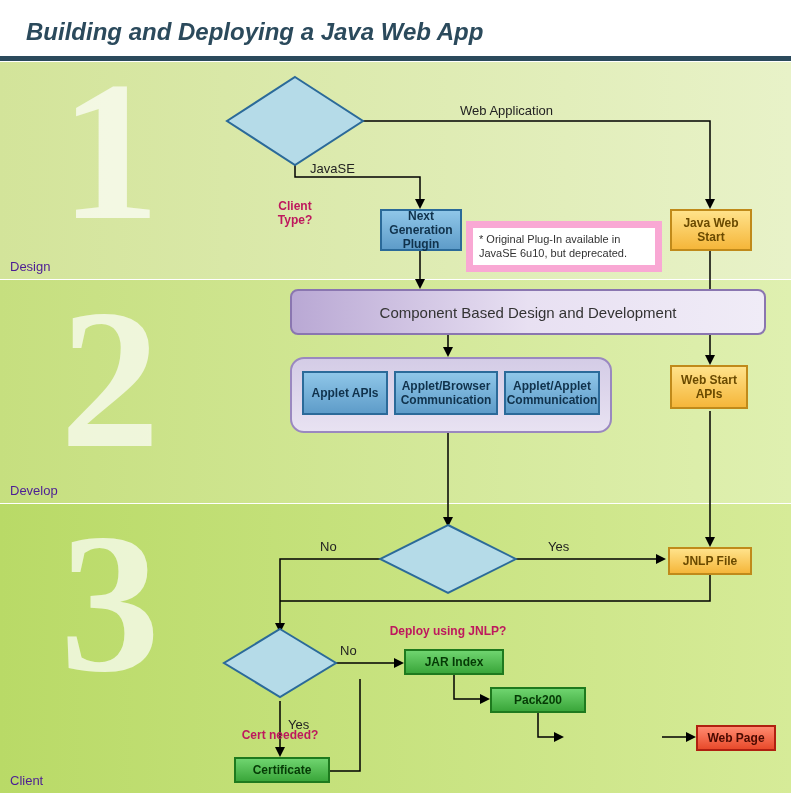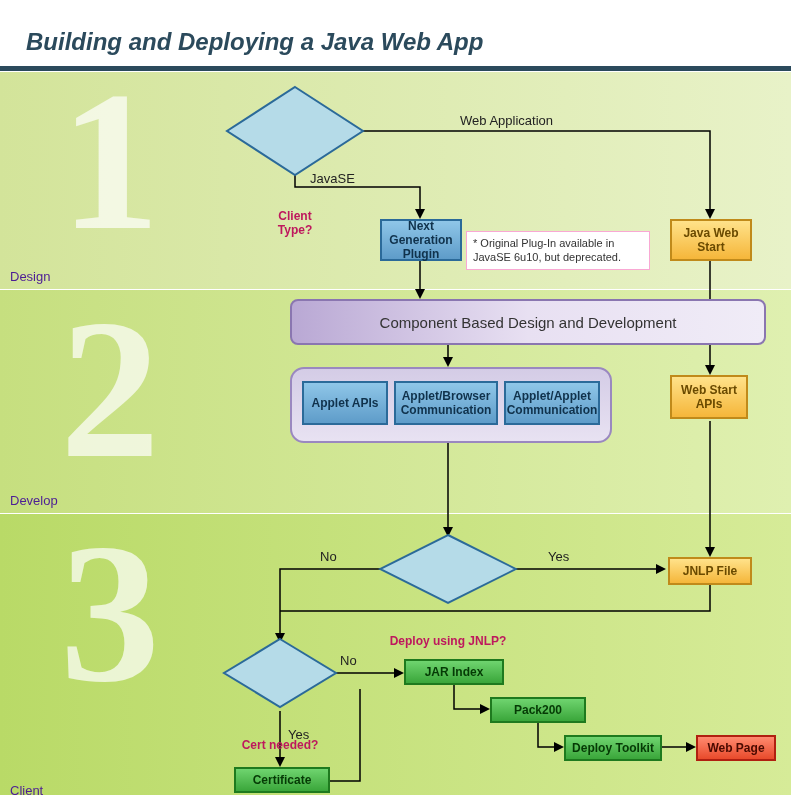--- a/index.html
+++ b/index.html
@@ -1,33 +1,33 @@
 <!DOCTYPE html>
 <html><head>
 <meta charset="utf-8">
 <style>
 body{margin:0;font-family:Verdana,Geneva,sans-serif;background:#fff;width:791px}
-.title{font-size:24px;font-weight:bold;color:#2b4a5c;padding:28px 0 10px 26px;font-style:italic}
+.title{font-size:24px;font-weight:bold;color:#2b4a5c;padding:18px 0 10px 26px;font-style:italic}
 .hr{height:5px;background:#2b4a5c;margin:0 0 0 0}
 .canvas{position:relative;width:791px;height:732px}
 .phase{position:absolute;left:0;width:791px;border-top:1px solid #fff}
 .phase-label{position:absolute;left:10px;font-size:13px;color:#4c1d95}
 .bignum{position:absolute;font-size:200px;font-weight:bold;color:rgba(255,255,255,0.7);font-family:Georgia,serif;line-height:1;user-select:none}
 .box{position:absolute;display:flex;align-items:center;justify-content:center;text-align:center;font-size:12px;font-weight:bold;border:2px solid;box-sizing:border-box;padding:4px}
 .blue{background:linear-gradient(#8fc6e8,#5e9cc9);border-color:#2b6a99;color:#10324c}
 .orange{background:linear-gradient(#ffe28a,#f5b63a);border-color:#c08a1a;color:#6a4a00}
 .green{background:linear-gradient(#6fd46f,#3aa63a);border-color:#1e7a1e;color:#053a05}
 .red{background:linear-gradient(#ff8a6f,#e84a2b);border-color:#b02010;color:#4a0a00}
 .purple-wide{position:absolute;background:linear-gradient(90deg,#b9a8d4,#e8e0f2,#f0ecf7);border:2px solid #8a76b0;border-radius:8px;display:flex;align-items:center;justify-content:center;font-size:15px;color:#333}
 .purple-container{position:absolute;background:linear-gradient(#d4cce6,#e8e2f2);border:2px solid #9a88c0;border-radius:14px}
 .diamond{position:absolute}
 .diamond svg{display:block}
 .dlabel{position:absolute;width:100%;height:100%;display:flex;align-items:center;justify-content:center;text-align:center;font-size:12px;font-weight:bold;color:#be185d}
 .edge-label{position:absolute;font-size:13px;color:#222}
-.note{position:absolute;background:#fff;border:1px solid #f9a8d4;font-size:11px;color:#333;padding:4px 6px;line-height:1.3}
+.note{position:absolute;background:#fff;border:7px solid #f9a8d4;font-size:11px;color:#333;padding:4px 6px;line-height:1.3}
 .arrow{position:absolute;pointer-events:none}
 .arrow line,.arrow polyline{stroke:#000;stroke-width:1.5;fill:none}
 .arrow polygon{fill:#000}
 </style>
 </head>
 <body>
 
 <div class="title">Building and Deploying a Java Web App</div>
 <div class="hr"></div>
 
@@ -140,17 +140,16 @@
       </svg>
     <div class="dlabel">
         <span style="white-space:pre-line">Cert needed?</span>
       </div>
   </div>
   <span class="edge-label" style="left:340px;top:582px">No</span>
   <span class="edge-label" style="left:288px;top:656px">Yes</span>
 
   <div class="box green" style="left:404px;top:588px;width:100px;height:26px">JAR Index</div>
   <div class="box green" style="left:490px;top:626px;width:96px;height:26px">Pack200</div>
-  <div class="box green" style="left:564px;top:664px;width:98px;height:26px">Deploy Toolkit</div>
   <div class="box red" style="left:696px;top:664px;width:80px;height:26px">Web Page</div>
   <div class="box green" style="left:234px;top:696px;width:96px;height:26px">Certificate</div>
 
 </div>
 
 </body></html>

